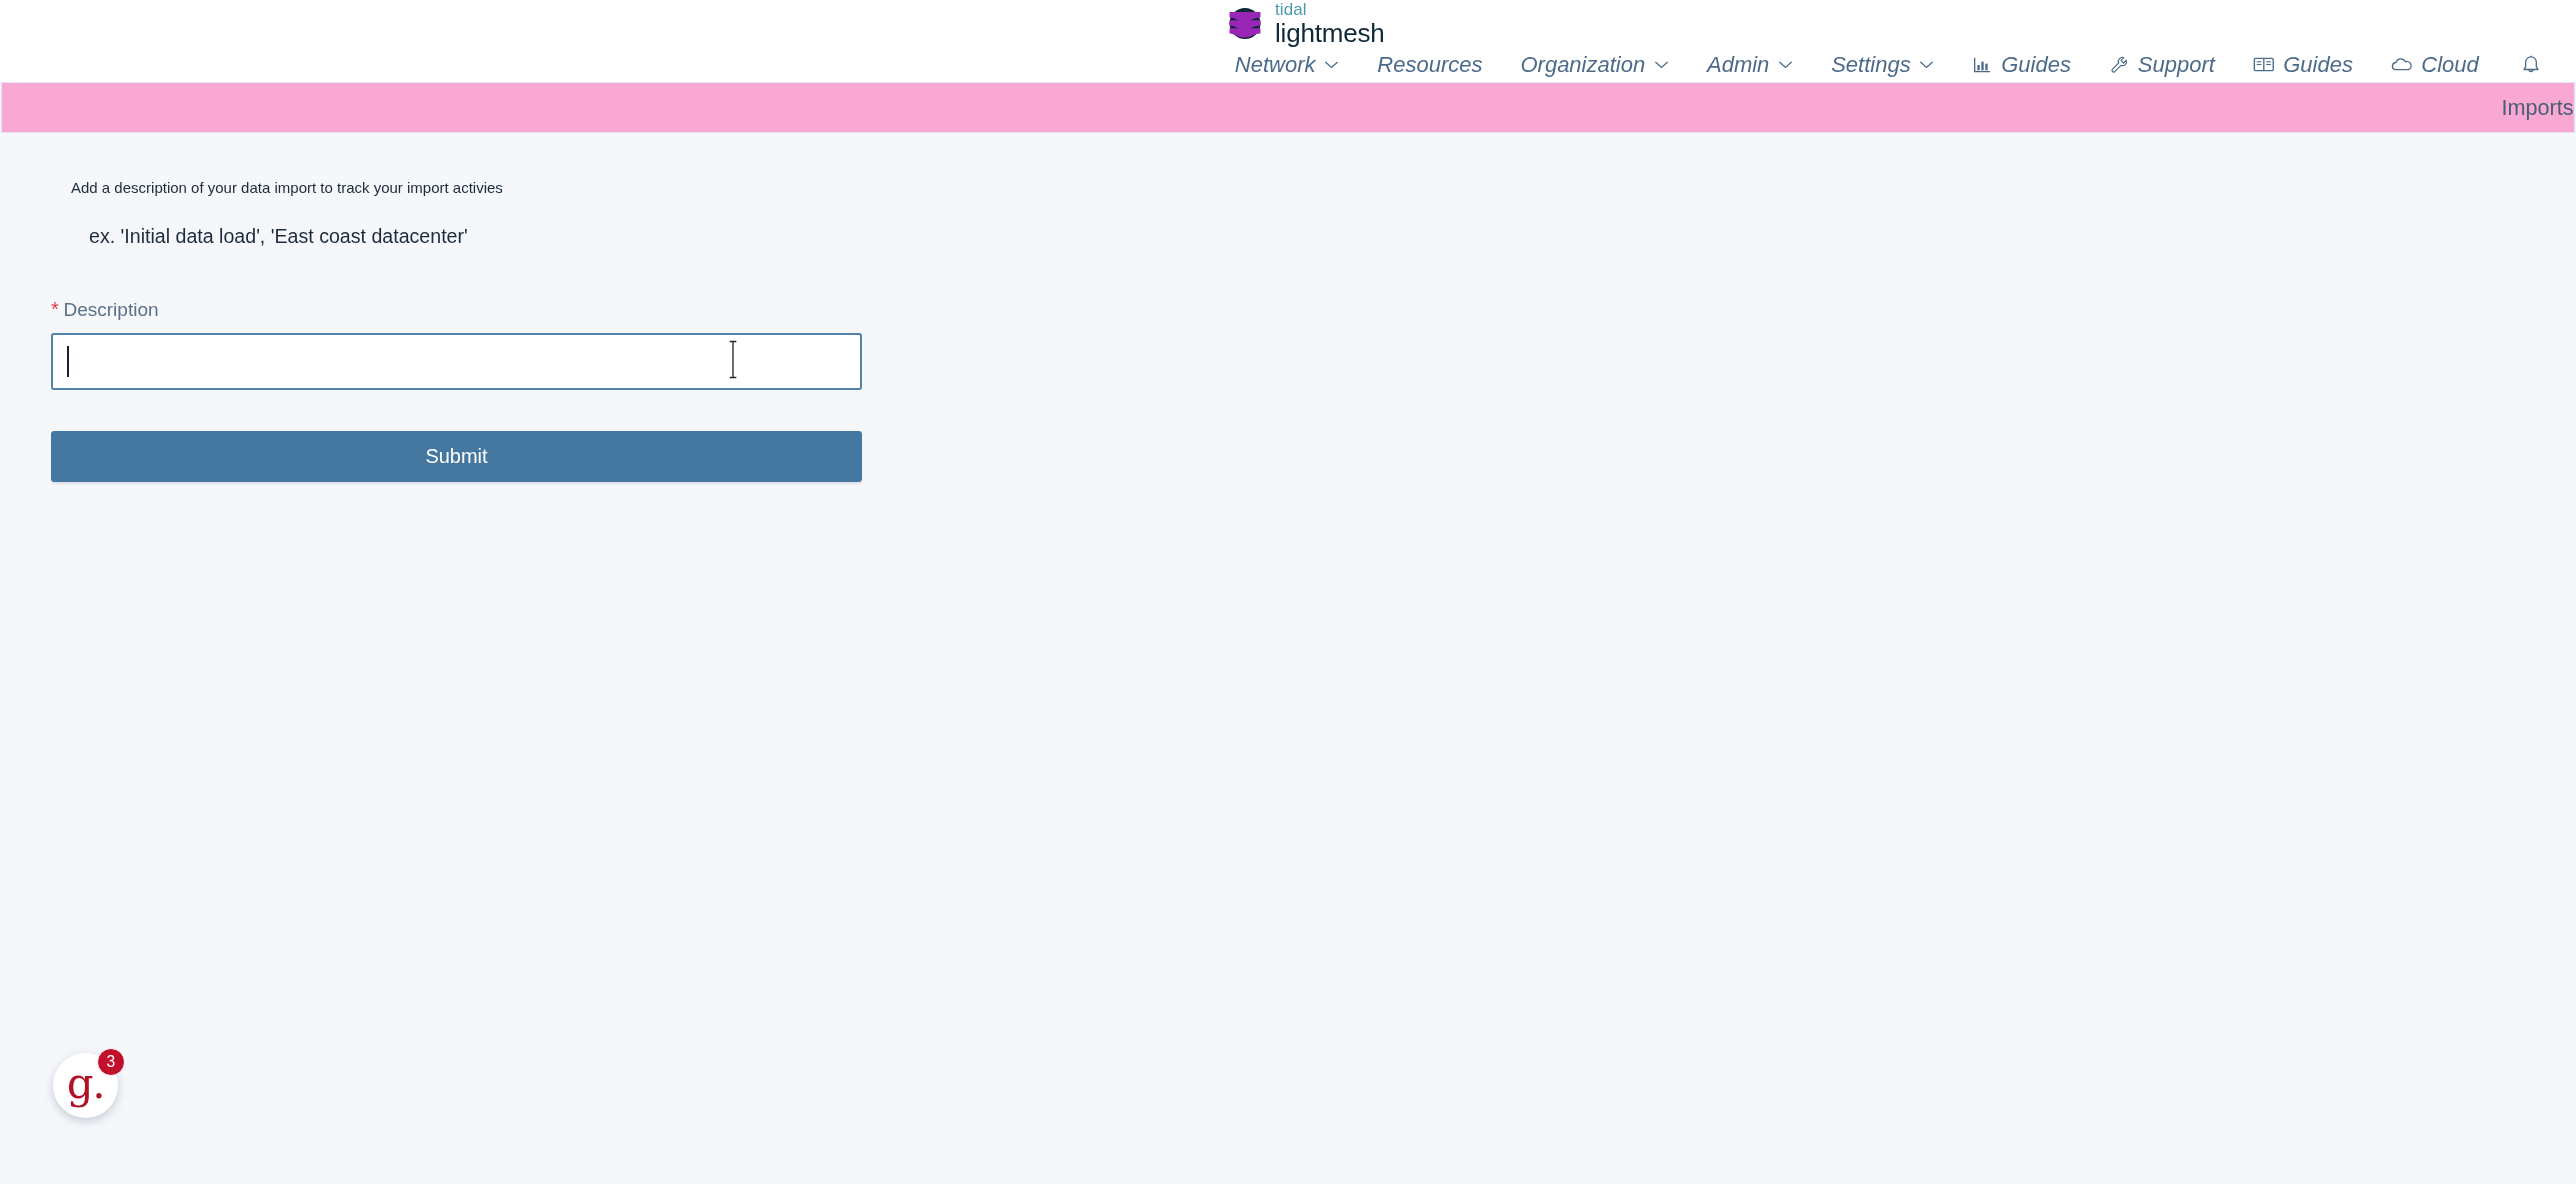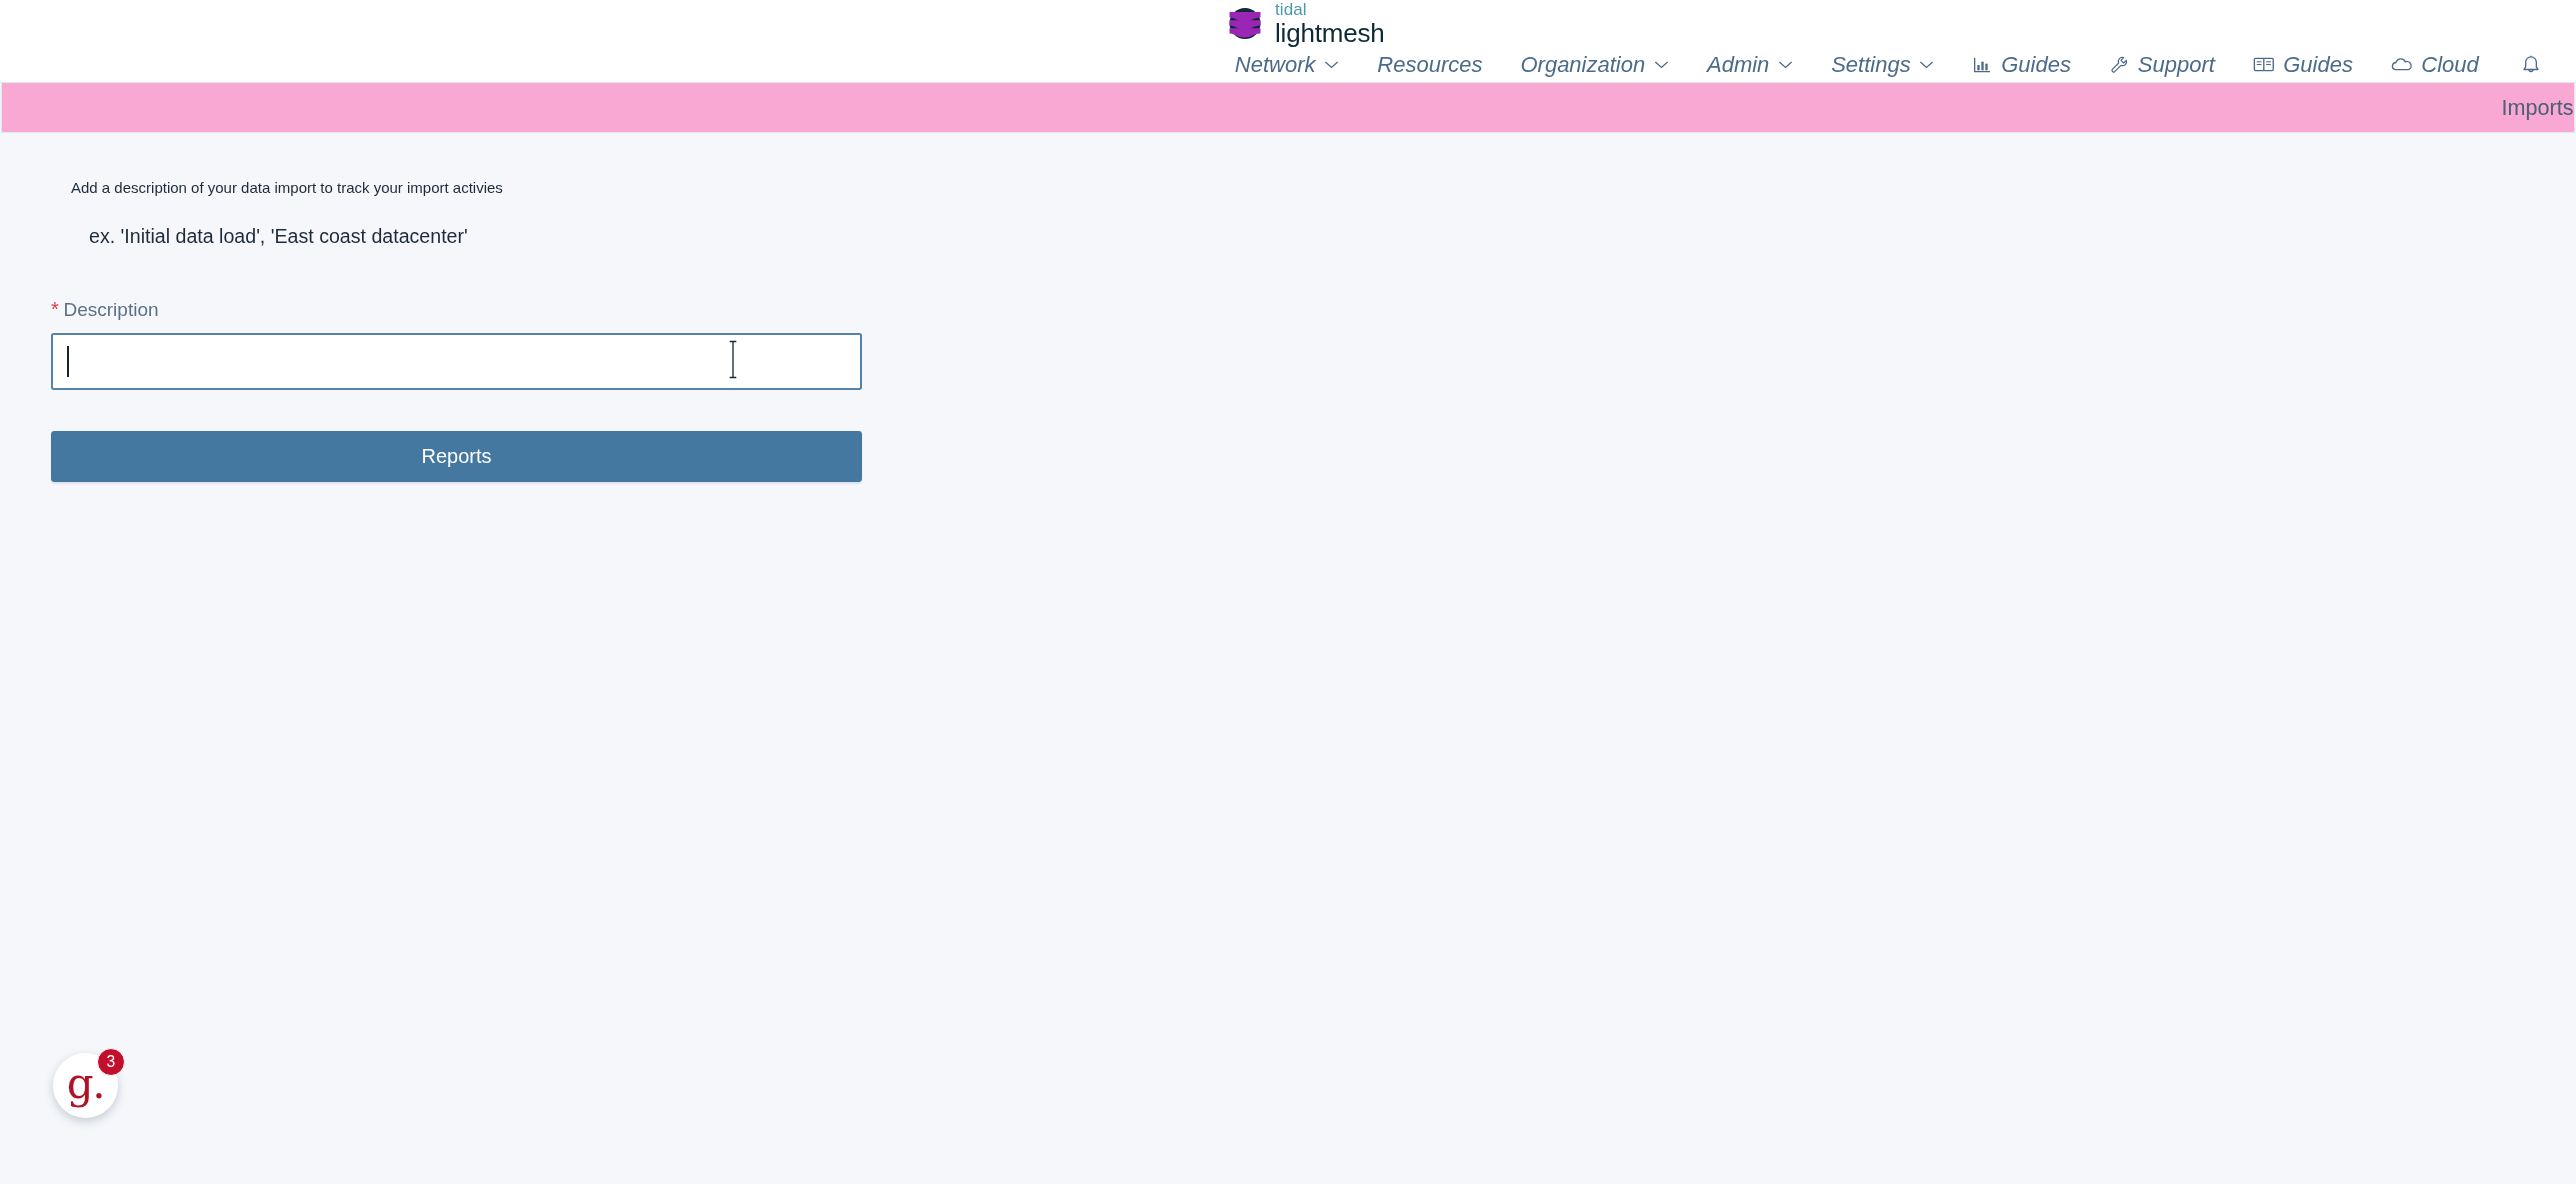--- a/index.html
+++ b/index.html
@@ -364,21 +364,21 @@
     <div class="input-wrap">
       <input class="text-input" type="text" placeholder="" style="">
       <span class="caret"></span>
       <span class="ibeam">
         <svg width="12" height="39" viewBox="0 0 18 58">
           <path d="M4 2 H14 M9 2 V56 M4 56 H14" stroke="#1c2733" stroke-width="2" fill="none"></path>
         </svg>
       </span>
     </div>
 
-    <button class="submit-btn">Reports</button>
+    <button class="submit-btn">Submit</button>
   </div>
 </div>
 
 <div class="help-widget">
   <div class="help-circle">
     <span class="help-g">g.</span>
   </div>
   <div class="help-badge">3</div>
 </div>
 

